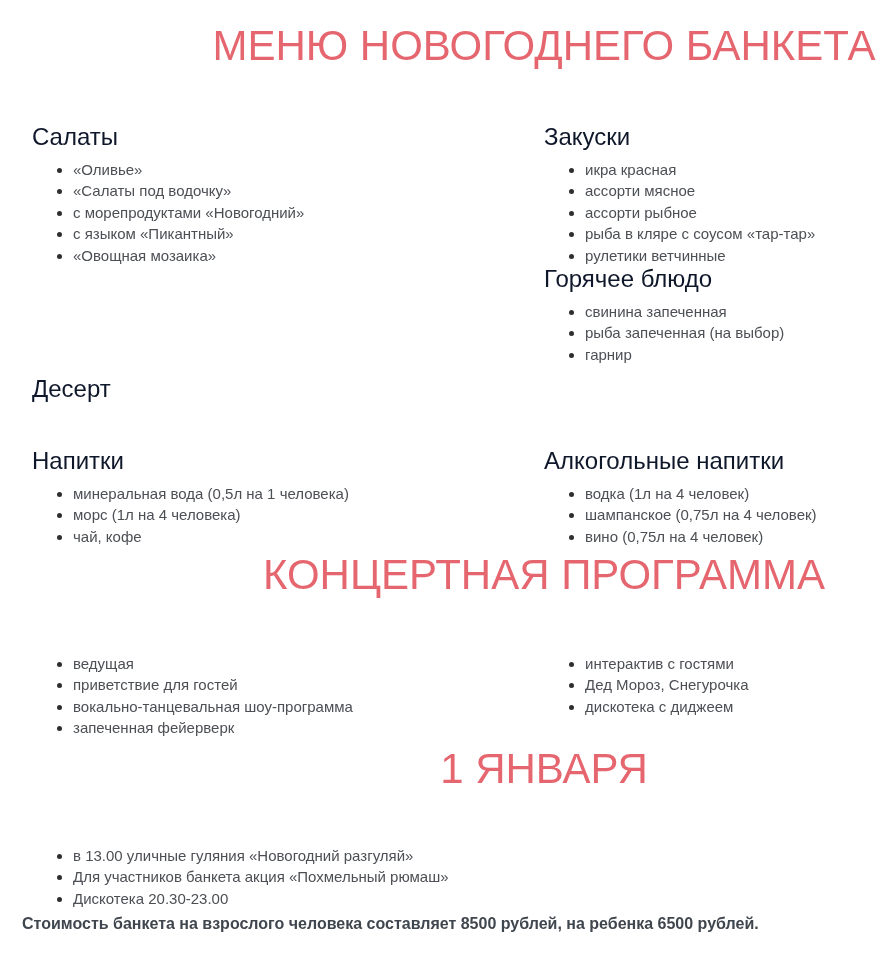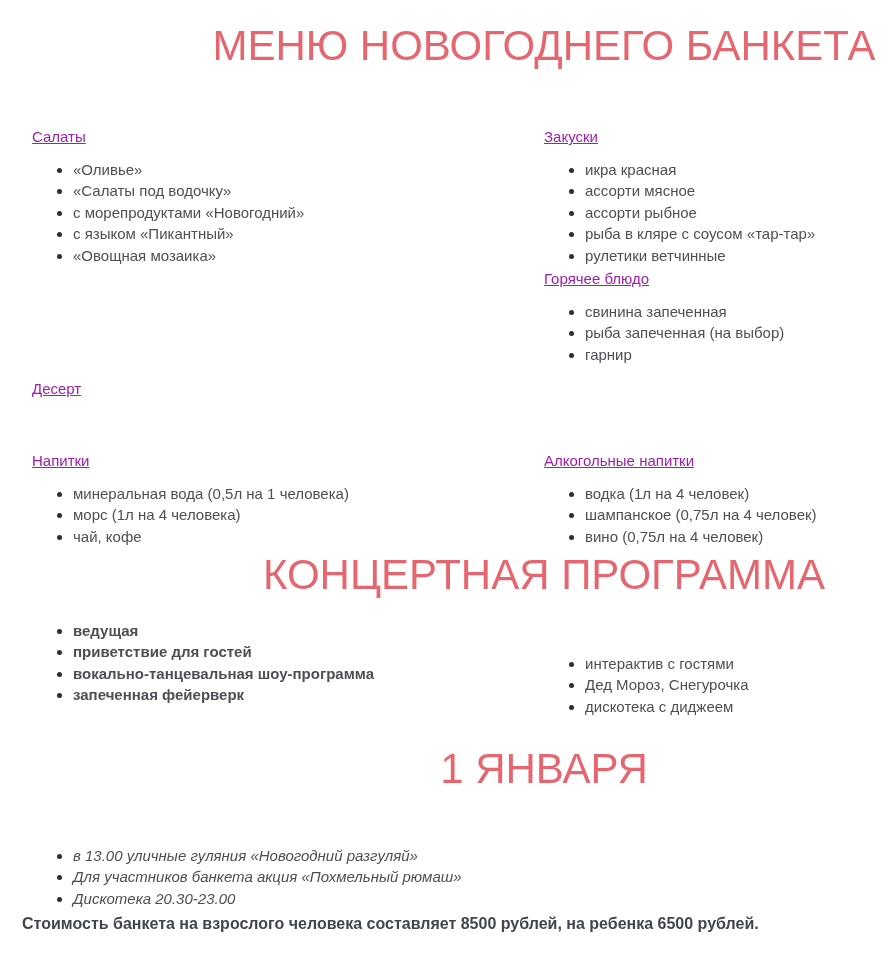--- a/index.html
+++ b/index.html
@@ -32,49 +32,48 @@
     line-height: 52px;
     margin: 0;
     white-space: nowrap;
   }
   #banner-title  { top: 20px; }
   #concert-title { top: 549px; }
   #january-title { top: 743px; }
 
   .section { position: absolute; width: 505px; }
   .section h2 {
-    font-size: 15px;
+    font-size: 24px;
     font-weight: 400;
-    color: #a21caf;
+    color: #0f172a;
     margin: 0 0 9px 0;
     line-height: 26px;
-    text-decoration: underline;
   }
   ul.item-list {
     margin: 8px;
     padding: 0 0 0 33px;
     list-style: disc;
   }
   ul.item-list li {
     font-size: 15px;
     line-height: 21.4px;
     color: #4c4f54;
   }
   ul.item-list li::marker { color: #2e2e2e; }
 
   #section-salads   { left: 0;     top: 124px; }
   #section-zakuski  { left: 512px; top: 124px; }
   #section-hot      { left: 512px; top: 266px; }
   #section-dessert  { left: 0;     top: 376px; }
   #section-drinks   { left: 0;     top: 448px; }
   #section-alcohol  { left: 512px; top: 448px; }
 
-  #concert-left-list  { position: absolute; left: 0;     top: 612px; width: 505px; font-weight: bold; }
+  #concert-left-list  { position: absolute; left: 0;     top: 645px; width: 505px; }
   #concert-right-list { position: absolute; left: 512px; top: 645px; width: 505px; }
-  #january-list       { position: absolute; left: 0;     top: 837px; width: 700px; font-style: italic; }
+  #january-list       { position: absolute; left: 0;     top: 837px; width: 700px; }
 
   .price-line {
     position: absolute;
     left: -10px;
     top: 912px;
     width: 900px;
     font-size: 16px;
     font-weight: 700;
     color: #40464e;
     line-height: 24px;

